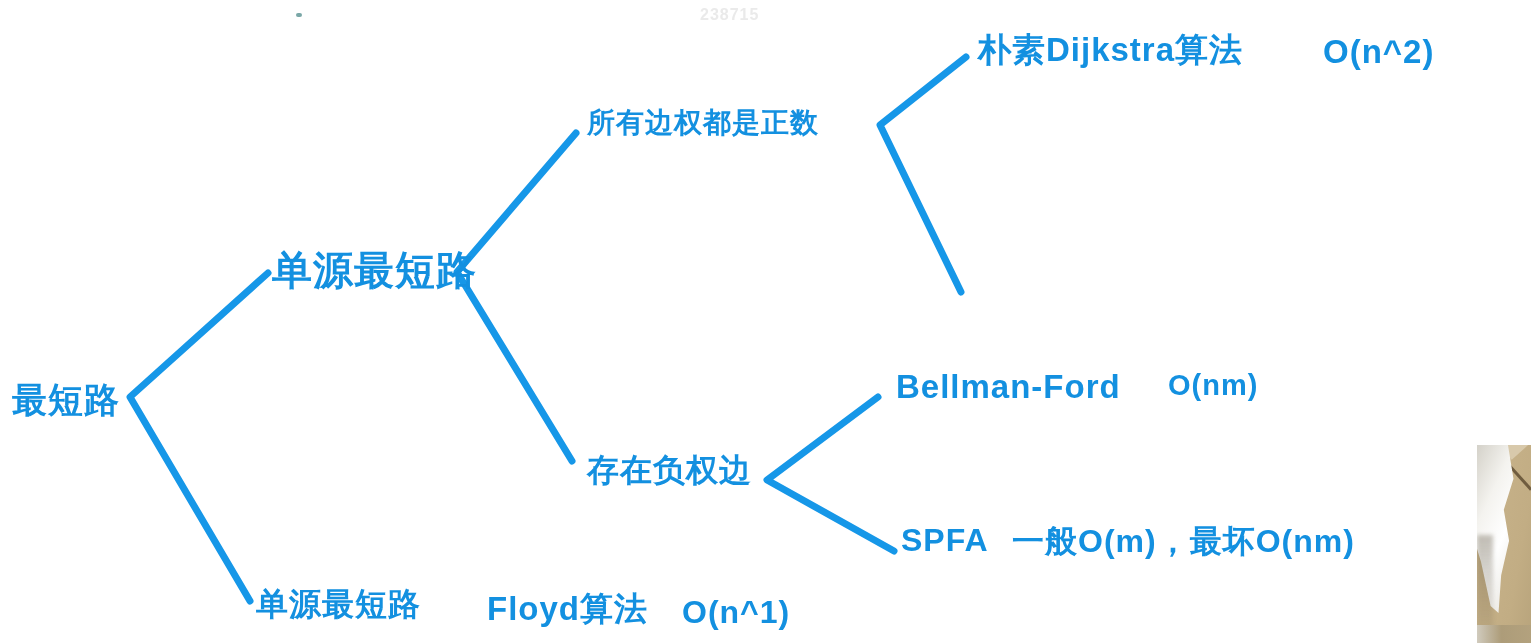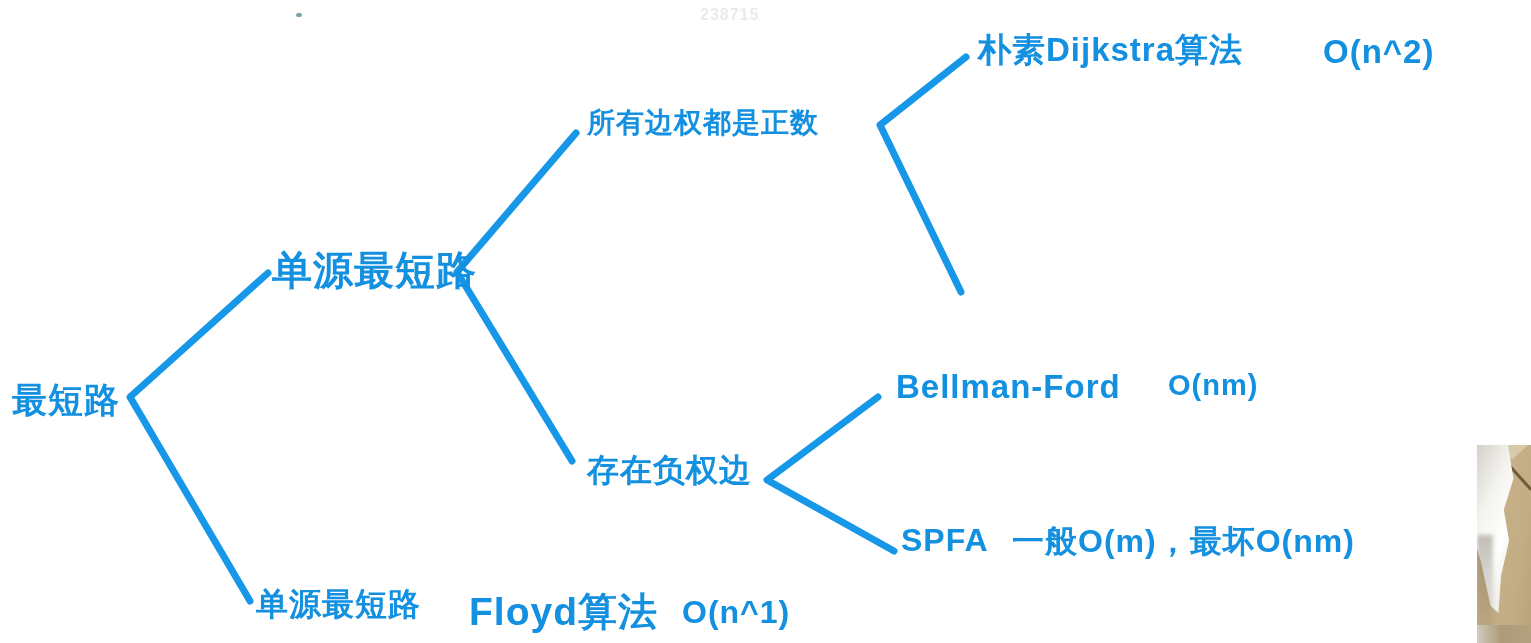--- a/index.html
+++ b/index.html
@@ -105,21 +105,21 @@
     <polyline points="576,133 457,272 572,461"></polyline>
     <polyline points="966,57 880,125 961,292"></polyline>
     <polyline points="878,397 767,480 894,551"></polyline>
   </svg>
 
   <div class="node" style="left:12px; top:380px; font-size:35px;">最短路</div>
 
   <div class="node" style="left:272px; top:247px; font-size:40px;">单源最短路</div>
 
   <div class="node" style="left:256px; top:586px; font-size:32px;">单源最短路</div>
-  <div class="node" style="left:469px; top:590px; font-size:39px;text-align:center;">Floyd算法</div>
+  <div class="node" style="left:487px; top:590px; font-size:33px;text-align:center;">Floyd算法</div>
   <div class="node" style="left:682px; top:594px; font-size:32px;">O(n^1)</div>
 
   <div class="node" style="left:587px; top:107px; font-size:28px;">所有边权都是正数</div>
 
   <div class="node" style="left:587px; top:452px; font-size:32px;">存在负权边</div>
 
   <div class="node" style="left:978px; top:31px; font-size:33px;">朴素Dijkstra算法</div>
   <div class="node" style="left:1323px; top:33px; font-size:33px;">O(n^2)</div>
 
 

